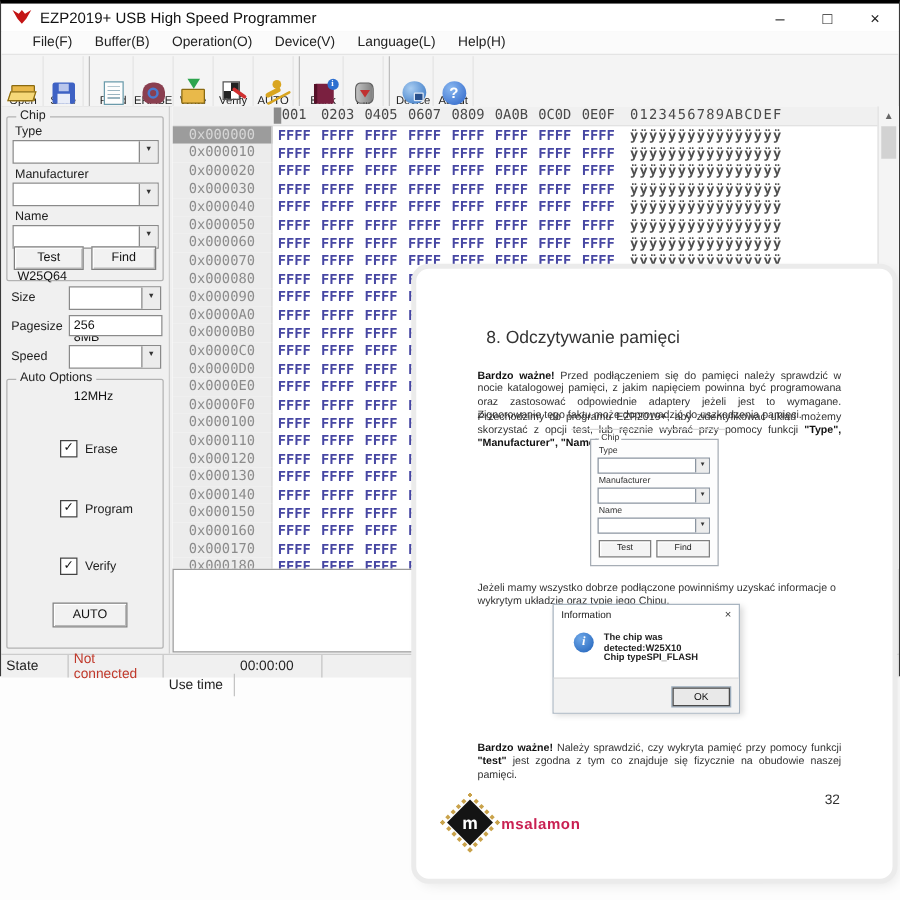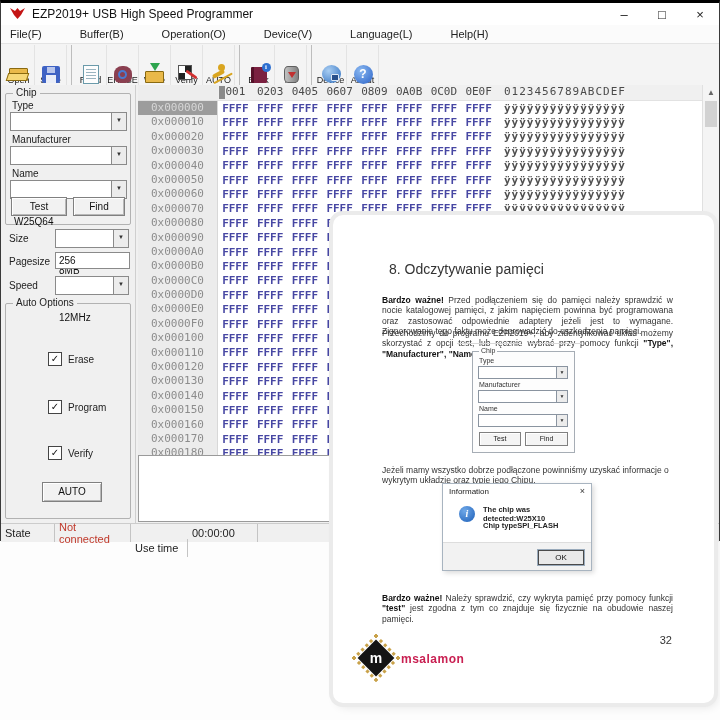--- a/index.html
+++ b/index.html
@@ -9,21 +9,21 @@
   .app{position:absolute;left:0;top:0;width:720px;height:541px;box-sizing:border-box;
        border-top:3px solid #000;border-left:1px solid #3a3a3a;border-right:1px solid #3a3a3a;
        background:#f0f0f0;}
   .titlebar{position:relative;height:22px;background:#ffffff;}
   .title-logo{position:absolute;left:8px;top:4px;width:17px;height:13px;}
   .title-text{position:absolute;left:31px;top:4px;font-size:12px;color:#111;}
   .win-controls{position:absolute;right:0;top:0;height:22px;display:flex;}
   .win-btn{width:38px;height:22px;display:flex;align-items:center;justify-content:center;
            font-size:13px;color:#222;cursor:default;}
   .menubar{position:relative;height:18px;background:#fbfbfb;border-bottom:1px solid #e4e4e4;
-           display:flex;align-items:center;padding-left:0;gap:20px;}
+           display:flex;align-items:center;padding-left:16px;}
   .menu-item{font-size:11px;color:#222;padding:0 9px;}
   
   .toolbar{position:relative;height:40px;background:#f4f4f4;border-bottom:1px solid #c6c6c6;
            display:flex;align-items:stretch;padding:1px 0 0 2px;}
   .tb-btn{width:31px;display:flex;flex-direction:column;align-items:center;justify-content:flex-start;
           padding-top:18px;border-right:1px solid #e3e3e3;}
   .tb-label{font-size:9px;color:#222;margin-top:0px;white-space:nowrap;}
   .tb-sep{width:4px;border-right:1px solid #bdbdbd;margin-right:3px;}
   .icn{position:relative;width:28px;height:23px;display:block;}
   .icn::before,.icn::after{content:"";position:absolute;box-sizing:border-box;}

